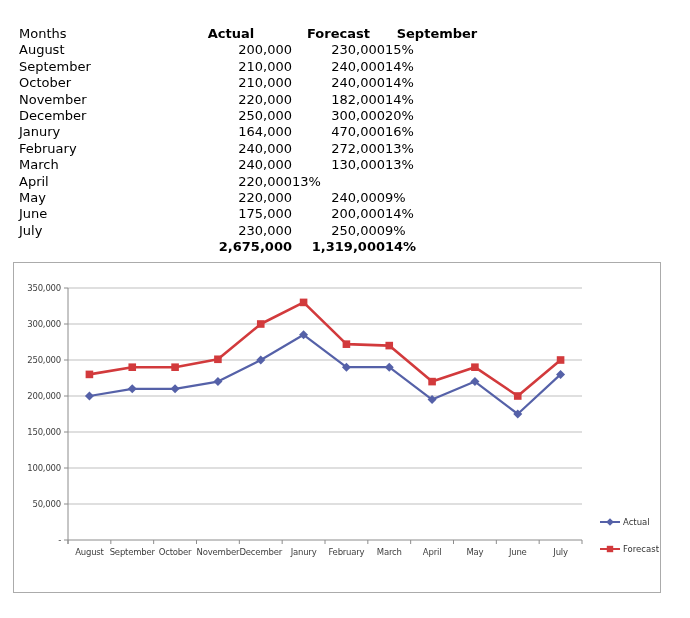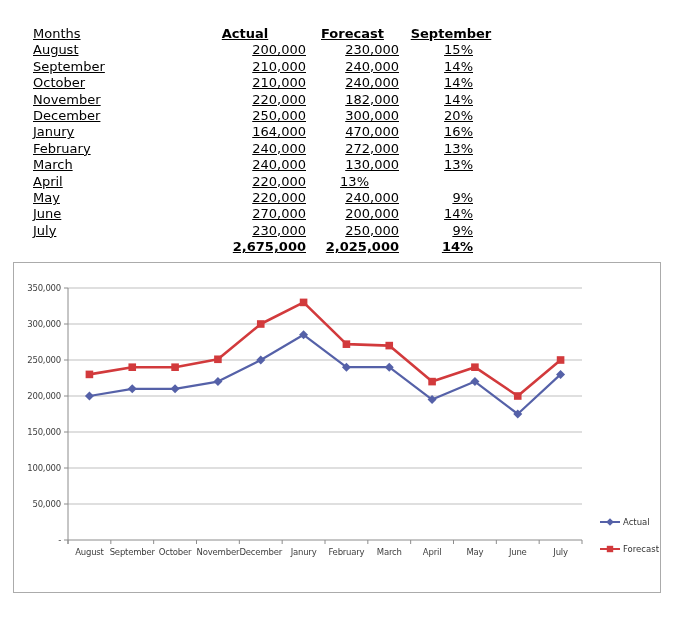--- a/index.html
+++ b/index.html
@@ -1,23 +1,23 @@
 <!DOCTYPE html>
 <html><head>
 <meta charset="utf-8">
 <style>
   html,body{margin:0;padding:0;background:#fff;}
   .canvas{position:relative;width:690px;height:618px;background:#ffffff;overflow:hidden;
           font-family:"DejaVu Sans","Liberation Sans",sans-serif;color:#000;}
   
-  .tbl{position:absolute;left:33px;top:26px;font-size:13px;line-height:16.4px;text-decoration:underline;}
+  .tbl{position:absolute;left:19px;top:26px;font-size:13px;line-height:16.4px;}
   .trow{display:grid;grid-template-columns:151px 122px 93px 104px;}
   .c1{text-align:left;}
   .c2,.c3{text-align:right;}
-  .c4{text-align:right;padding-right:30px;}
+  .c4{padding-right:30px;}
   .hdr .c1{font-weight:normal;}
   .hdr .c2,.hdr .c3,.hdr .c4{font-weight:bold;text-align:center;padding-right:0;}
   .total{font-weight:bold;}
   
   .chart-frame{position:absolute;left:13px;top:262px;width:646px;height:329px;
                border:1px solid #ababab;background:#fff;}
   .chart-frame svg{display:block;}
   .ylab,.xlab{font-size:8.5px;fill:#3f3f3f;letter-spacing:-0.2px;}
   .leg{font-size:8.5px;fill:#333;}
 </style>
@@ -88,35 +88,35 @@
           <div class="c4">13%</div>
         </div>
         <div class="trow">
           <div class="c1">May</div>
           <div class="c2">220,000</div>
           <div class="c3">240,000</div>
           <div class="c4">9%</div>
         </div>
         <div class="trow">
           <div class="c1">June</div>
-          <div class="c2">270,000</div>
+          <div class="c2">175,000</div>
           <div class="c3">200,000</div>
           <div class="c4">14%</div>
         </div>
         <div class="trow">
           <div class="c1">July</div>
           <div class="c2">230,000</div>
           <div class="c3">250,000</div>
           <div class="c4">9%</div>
         </div>
       </div>
     <div class="trow total">
       <div class="c1"></div>
       <div class="c2">2,675,000</div>
-      <div class="c3">2,025,000</div>
+      <div class="c3">1,319,000</div>
       <div class="c4">14%</div>
     </div>
   </div>
 
   <div class="chart-frame">
     <svg id="chart-svg" width="646" height="329">
         <line x1="50" y1="277" x2="54" y2="277" stroke="#8c8c8c" stroke-width="1"></line>
         <text x="47" y="280" text-anchor="end" class="ylab">-</text>
         <line x1="54" y1="241" x2="568" y2="241" stroke="#bfbfbf" stroke-width="1"></line>
         <line x1="50" y1="241" x2="54" y2="241" stroke="#8c8c8c" stroke-width="1"></line>

